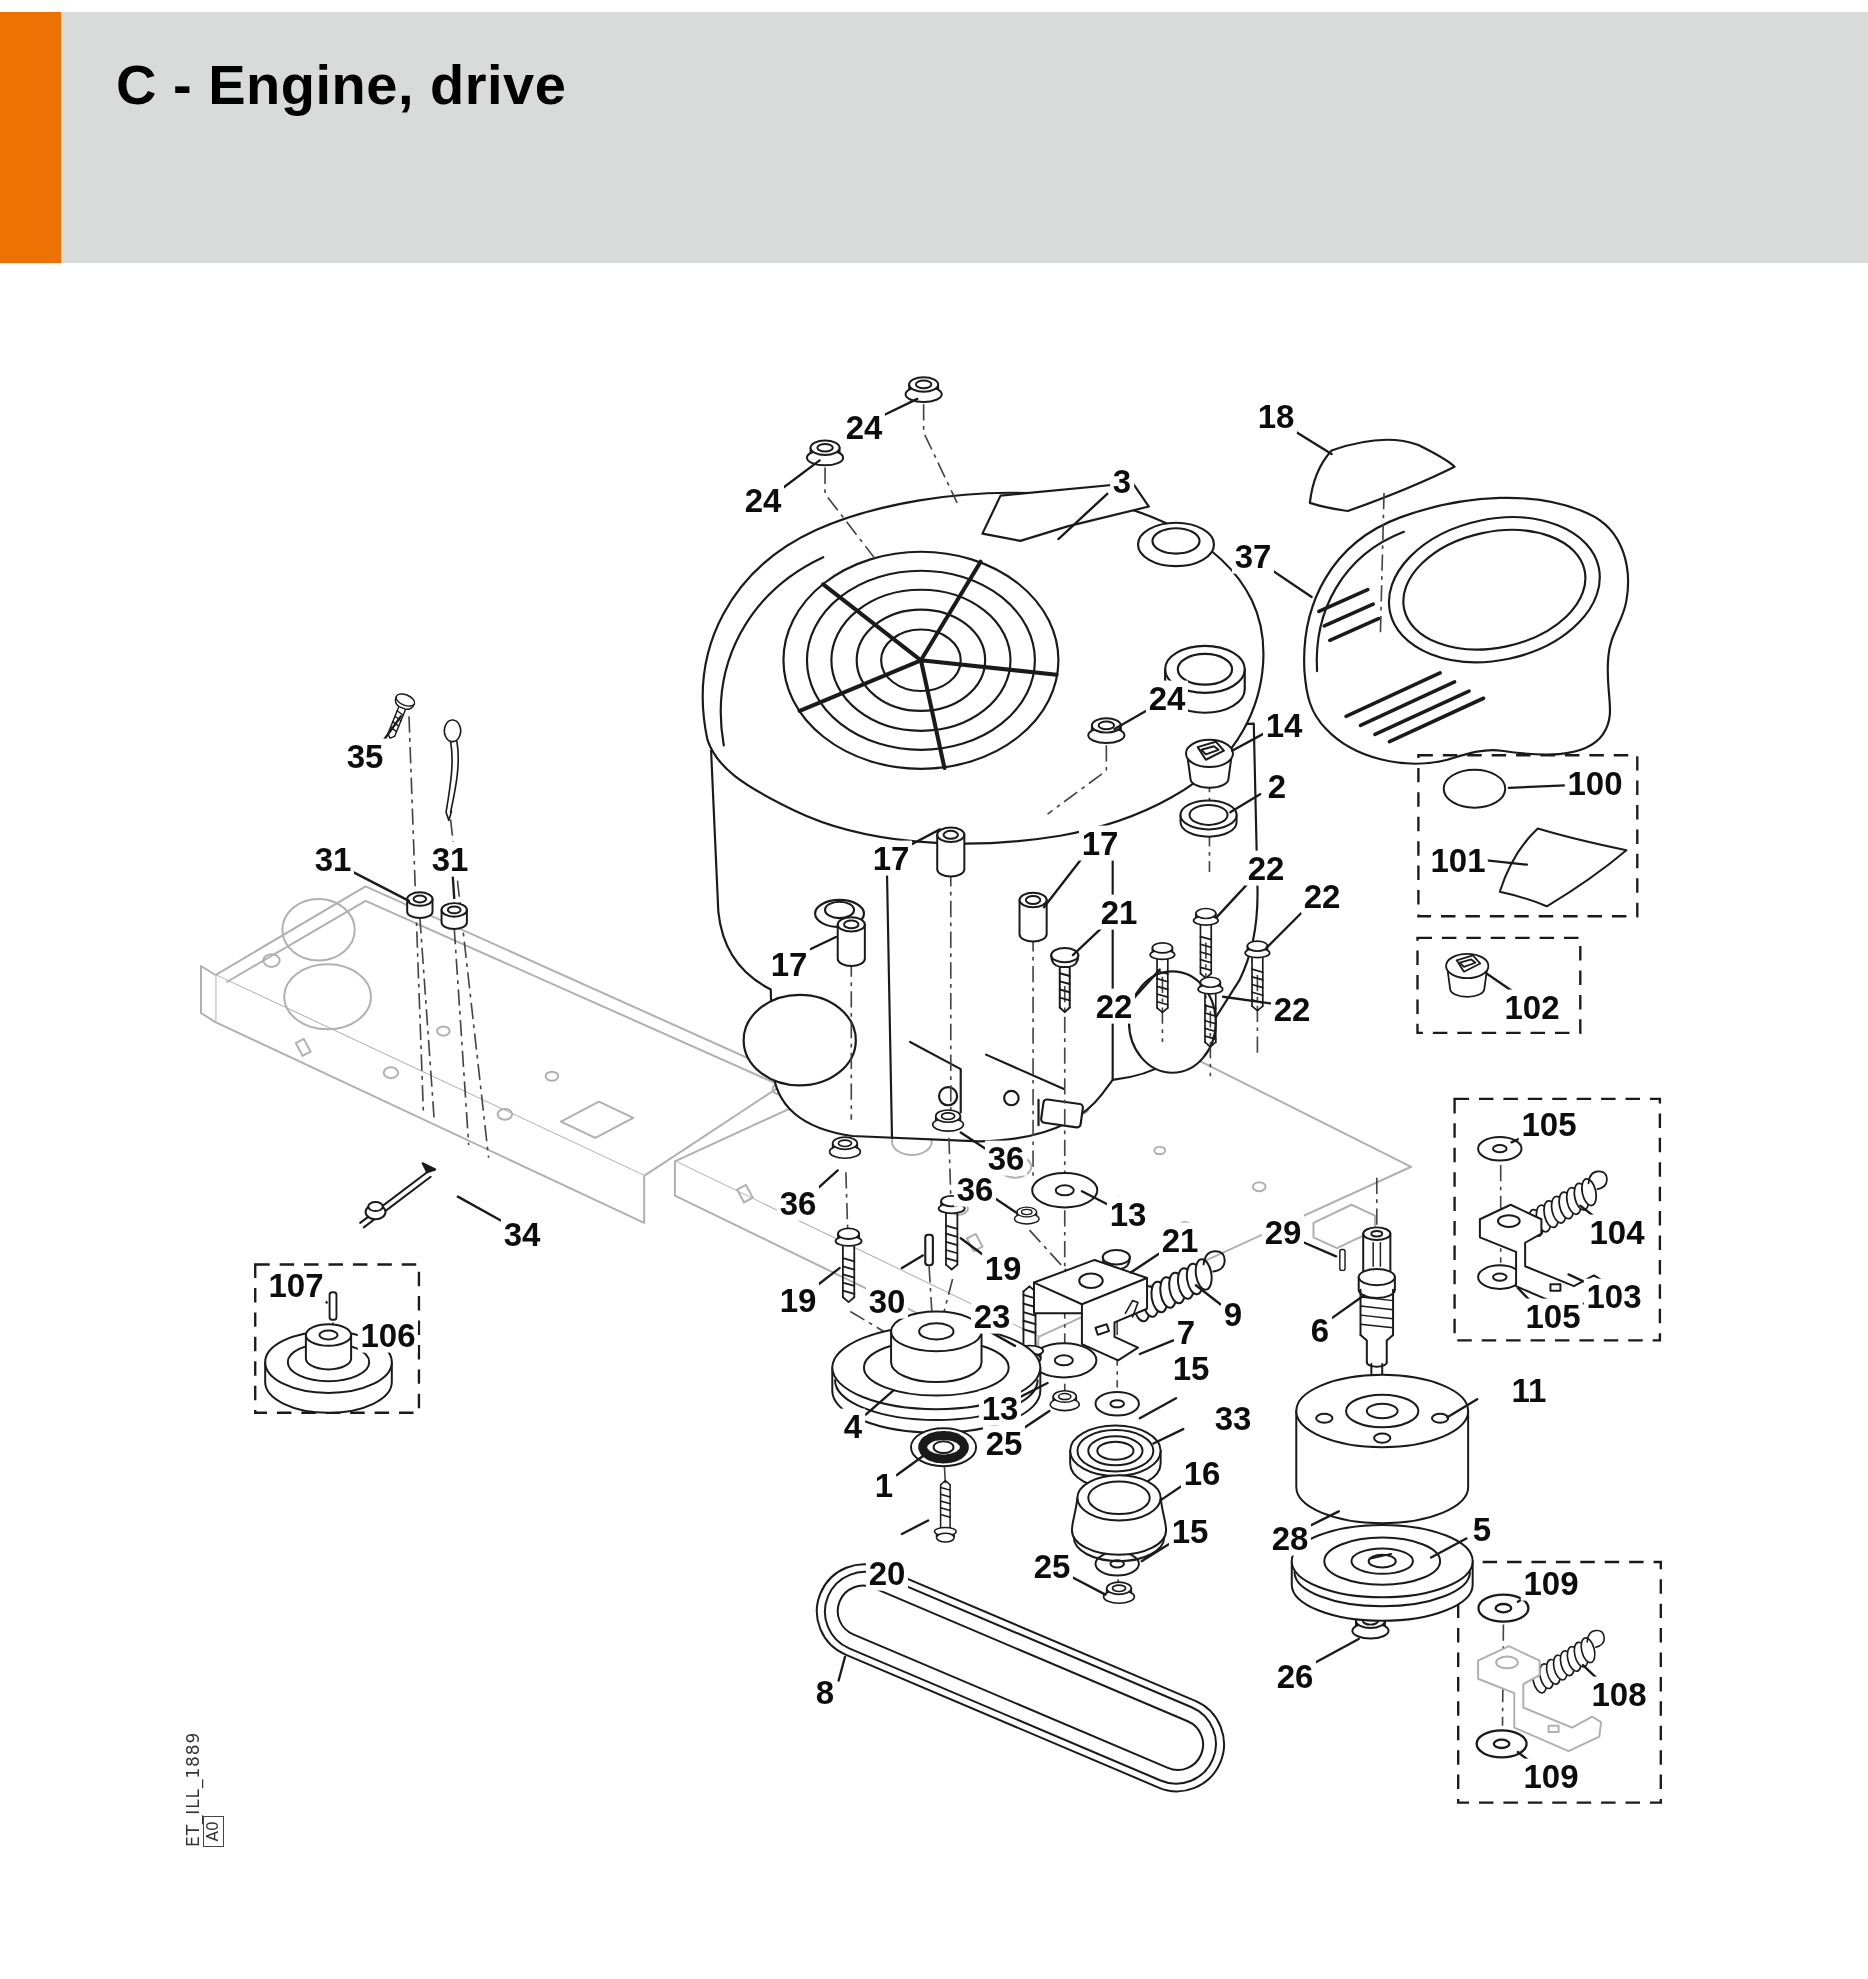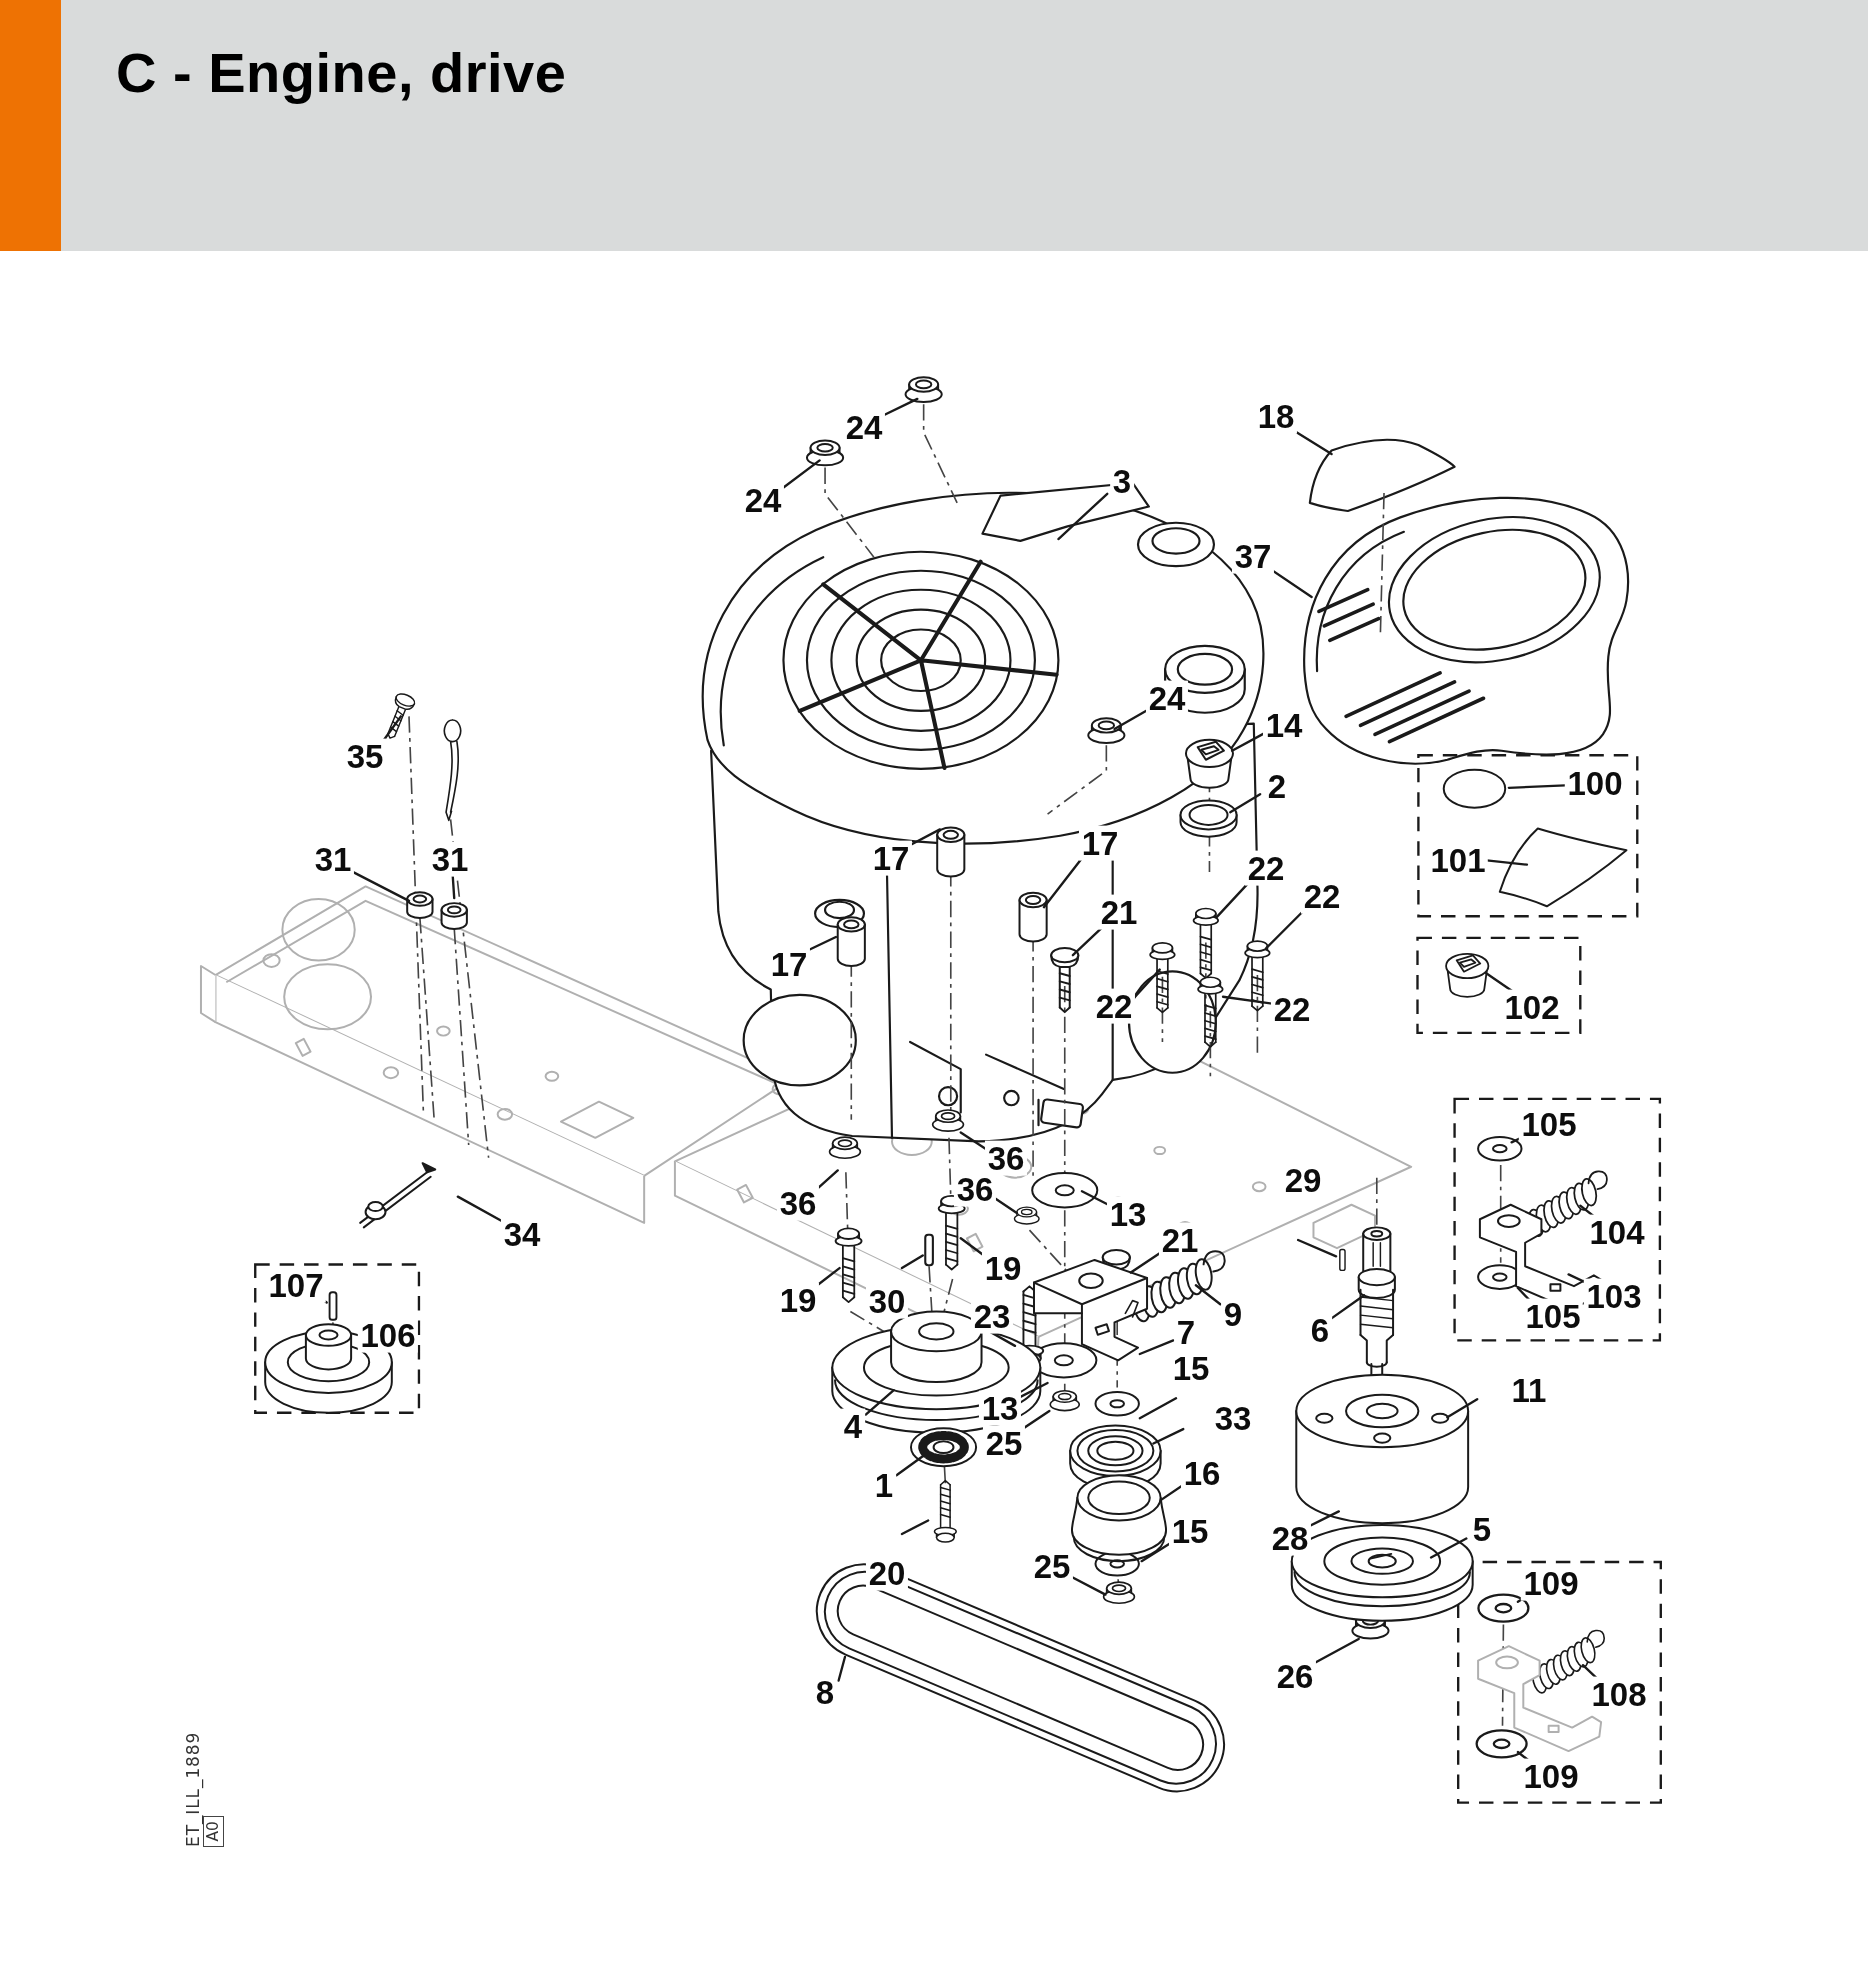--- a/index.html
+++ b/index.html
@@ -1,17 +1,17 @@
 <!DOCTYPE html>
 <html style="font-size:14.5px"><head>
 <meta charset="utf-8">
 <style>
   html,body{margin:0;padding:0;background:#ffffff;}
   body{width:1869px;height:1979px;position:relative;font-family:"Liberation Sans",sans-serif;overflow:hidden;}
-  .page-header{position:absolute;left:0;top:0;width:1869px;height:251px;background:#d9dbdb;}
+  .page-header{position:absolute;left:0;top:12px;width:1869px;height:251px;background:#d9dbdb;}
   .accent-bar{position:absolute;left:0;top:0;width:61px;height:251px;background:#ee7203;}
   .page-title{position:absolute;left:116px;top:40px;font-size:56px;font-weight:800;color:#000;letter-spacing:0.5px;}
   svg.diagram{position:absolute;left:0;top:0;width:1869px;height:1979px;}
   #callout-layer{position:absolute;left:0;top:0;width:1869px;height:1979px;}
   .callout{position:absolute;transform:translate(-50%,-50%);font-weight:800;font-size:33px;line-height:1;color:#0d0d0d;background:#ffffff;padding:0.9px 2.7px;white-space:nowrap;}
   .footer-id{position:absolute;left:183px;top:1847px;transform:rotate(-90deg);transform-origin:0 0;
      font-family:"DejaVu Sans",sans-serif;font-size:17px;color:#333;letter-spacing:0.9px;white-space:nowrap;}
   .footer-format{position:absolute;left:203px;top:1847px;transform:rotate(-90deg);transform-origin:0 0;
      font-family:"DejaVu Sans",sans-serif;font-size:15.4px;color:#333;border:1.8px solid #444;padding:0 4.5px 0.9px 4.5px;white-space:nowrap;}
   .dashedbox{fill:none;stroke:#1a1a1a;stroke-width:2.6;stroke-dasharray:16 11;}
@@ -398,21 +398,21 @@
     <div class="callout" style="left: 1322px; top: 896px;">22</div>
     <div class="callout" style="left: 1114px; top: 1006px;">22</div>
     <div class="callout" style="left: 1292px; top: 1009px;">22</div>
     <div class="callout" style="left: 891px; top: 858px;">17</div>
     <div class="callout" style="left: 789px; top: 964px;">17</div>
     <div class="callout" style="left: 798px; top: 1203px;">36</div>
     <div class="callout" style="left: 1006px; top: 1158px;">36</div>
     <div class="callout" style="left: 975px; top: 1189px;">36</div>
     <div class="callout" style="left: 1128px; top: 1214px;">13</div>
     <div class="callout" style="left: 1180px; top: 1240px;">21</div>
-    <div class="callout" style="left: 1283px; top: 1180px; margin-left: 20px;">29</div>
+    <div class="callout" style="left: 1283px; top: 1232px;">29</div>
     <div class="callout" style="left: 1233px; top: 1314px;">9</div>
     <div class="callout" style="left: 1186px; top: 1332px;">7</div>
     <div class="callout" style="left: 1320px; top: 1330px;">6</div>
     <div class="callout" style="left: 887px; top: 1277px; margin-top: 24px;">30</div>
     <div class="callout" style="left: 798px; top: 1300px;">19</div>
     <div class="callout" style="left: 1003px; top: 1268px;">19</div>
     <div class="callout" style="left: 992px; top: 1316px;">23</div>
     <div class="callout" style="left: 853px; top: 1426px;">4</div>
     <div class="callout" style="left: 1000px; top: 1408px;">13</div>
     <div class="callout" style="left: 1191px; top: 1368px;">15</div>

